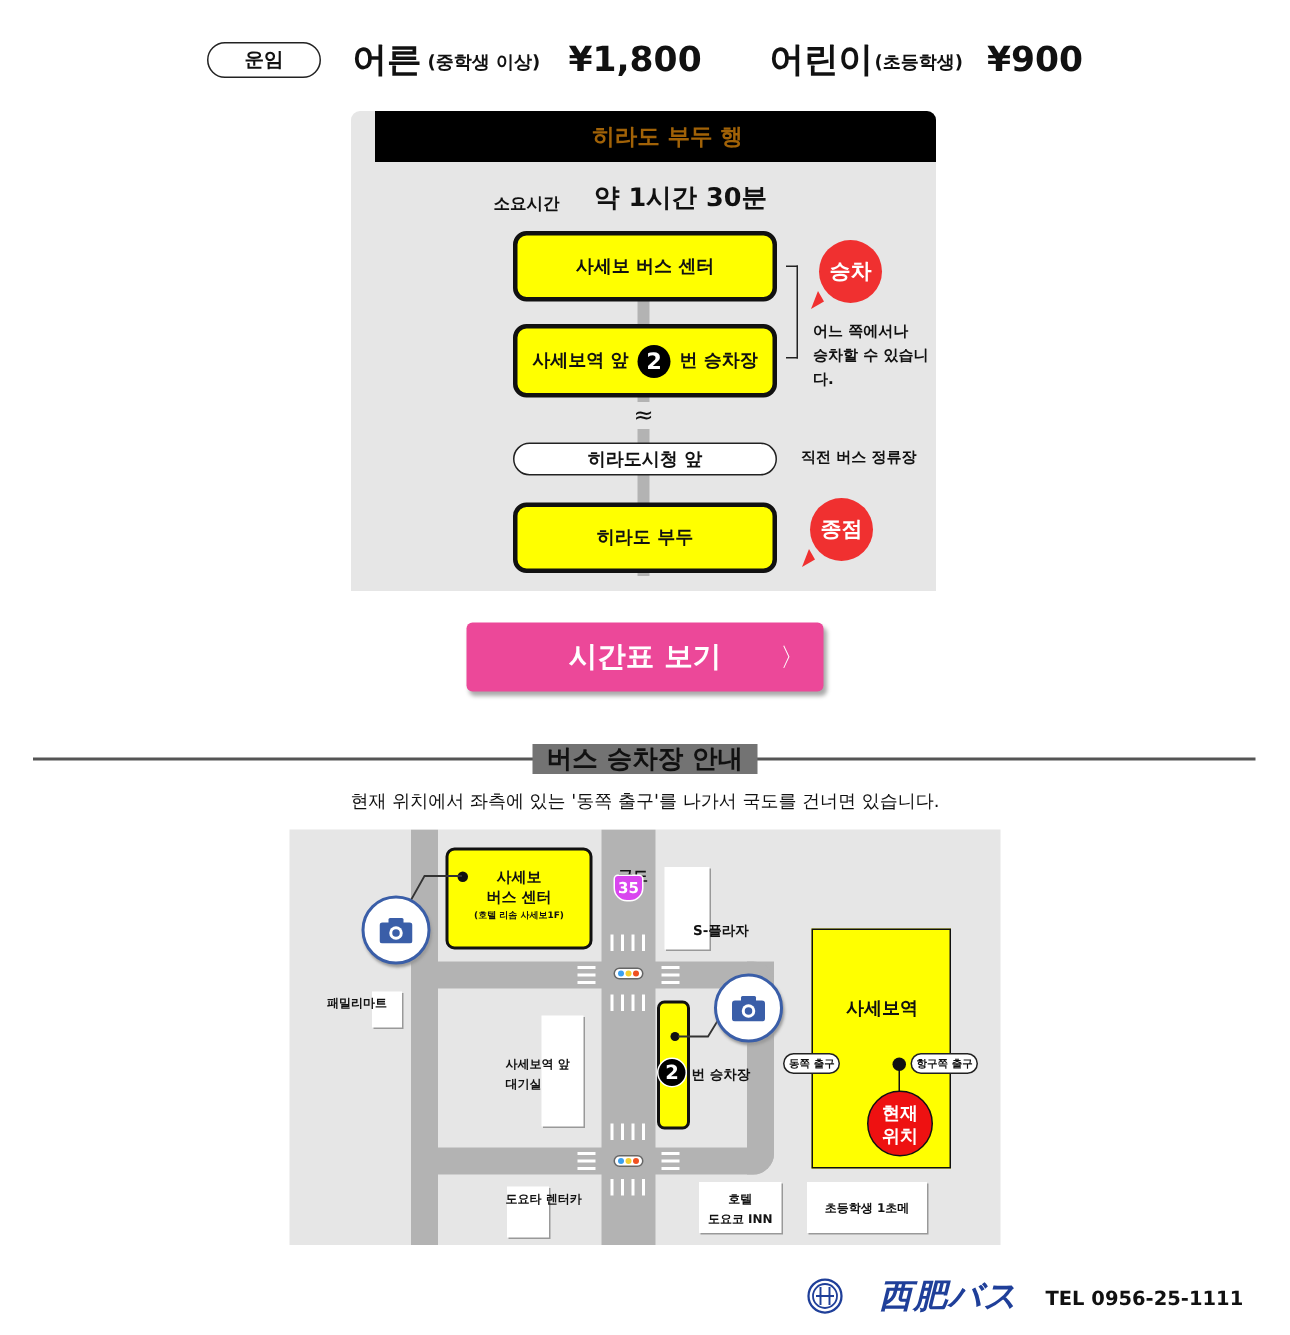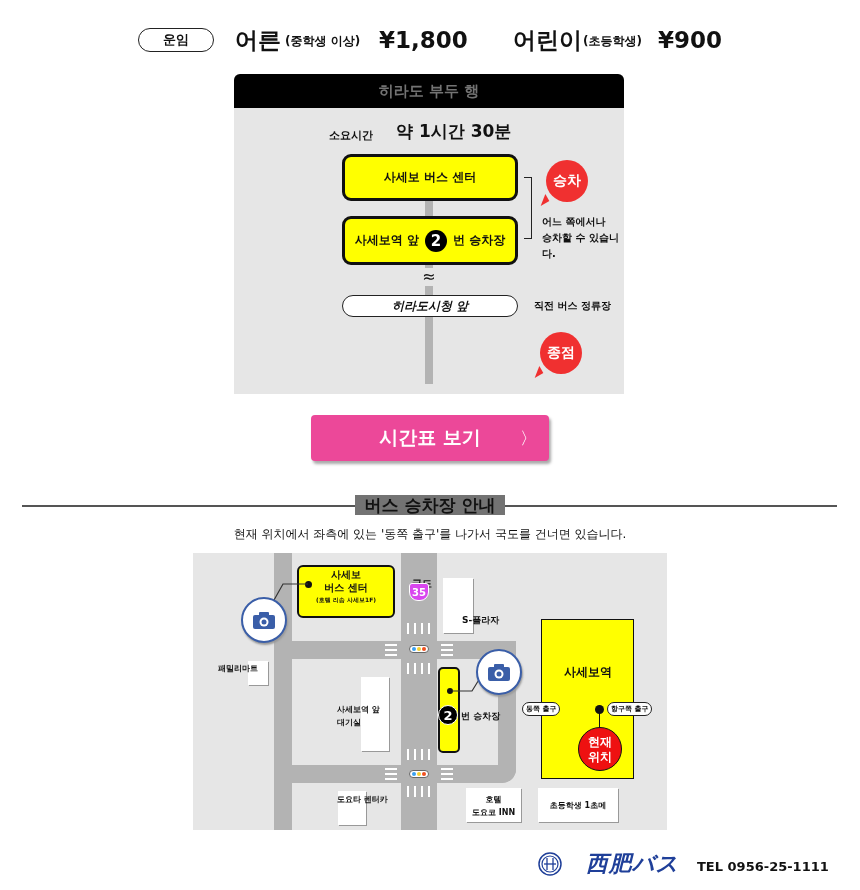--- a/index.html
+++ b/index.html
@@ -8,21 +8,21 @@
   .abs { position: absolute; }
 
   
   .fare-pill { left: 138px; top: 28px; width: 76px; height: 24px; border: 1.5px solid #222; border-radius: 12px;
     font-size: 13px; font-weight: bold; display: flex; align-items: center; justify-content: center; background: #fff; }
   .fare-big { font-size: 23px; font-weight: bold; top: 26px; line-height: 28px; }
   .fare-small { font-size: 12px; font-weight: bold; top: 33px; line-height: 16px; }
 
   
   .panel { left: 234px; top: 74px; width: 390px; height: 320px; background: #e6e6e6; border-radius: 6px 6px 0 0; overflow: hidden; }
-  .panel-head { left: 0; top: 0; width: 390px; height: 34px; background: #000; color: #737373; font-weight: bold; font-size: 15px;
+  .panel-head { left: 16px; top: 0; width: 390px; height: 34px; background: #000; color: #a16207; font-weight: bold; font-size: 15px;
     display: flex; align-items: center; justify-content: center; }
   .dur-label { left: 95px; top: 54px; font-size: 11px; font-weight: bold; }
   .dur-value { left: 162px; top: 46px; font-size: 17px; font-weight: bold; }
   .trunk { left: 191px; top: 100px; width: 8px; height: 210px; background: #b3b3b3; }
   .stop-yellow { background: #ffff00; border: 3px solid #111; border-radius: 9px; display: flex; align-items: center; justify-content: center;
     font-size: 12px; font-weight: bold; }
   .stop-white { background: #fff; border: 1.5px solid #222; border-radius: 12px; display: flex; align-items: center; justify-content: center;
     font-size: 12px; font-weight: bold; }
   .num-circle { display: inline-flex; width: 22px; height: 22px; border-radius: 50%; background: #000; color: #fff; font-size: 15px;
     font-weight: bold; align-items: center; justify-content: center; margin: 0 6px; }
@@ -100,25 +100,28 @@
   </div>
   <div class="abs bubble-tail" style="left:304px; top:122px; transform:rotate(-30deg);"></div>
 
   <div class="abs side-note" style="left:308px; top:140px;">
     <div>어느 쪽에서나</div>
     <div>승차할 수 있습니다.</div>
   </div>
 
   <div class="abs" style="left:182px; top:194px; width:26px; height:18px; background:#e6e6e6; text-align:center; font-size:16px; line-height:18px;">≈</div>
 
-  <div class="abs stop-white" style="left:108px; top:221px; width:176px; height:22px;font-style:italic;">
+  <div class="abs stop-white" style="left:108px; top:221px; width:176px; height:22px;">
     <span>히라도시청 앞</span>
   </div>
   <div class="abs side-note" style="left:300px; top:224px;">직전 버스 정류장</div>
 
+  <div class="abs stop-yellow" style="left:108px; top:261px; width:176px; height:47px;">
+    <span>히라도 부두</span>
+  </div>
   <div class="abs bubble" style="left:306px; top:258px;">
     <span>종점</span>
   </div>
   <div class="abs bubble-tail" style="left:298px; top:294px; transform:rotate(-30deg);"></div>
 </div>
 
 <div class="abs tt-btn">
   <span>시간표 보기</span>
   <span class="abs tt-arrow">〉</span>
 </div>
@@ -186,21 +189,21 @@
       <b style="background:#3aa0f0"></b>
       <b style="background:#f5d030"></b>
       <b style="background:#f05020"></b>
     </div>
   <div class="signal" style="left:216px; top:217px;">
       <b style="background:#3aa0f0"></b>
       <b style="background:#f5d030"></b>
       <b style="background:#f05020"></b>
     </div>
 
-  <div class="abs" style="left:104px; top:12px; width:98px; height:53px; background:#ffff00; border:2.5px solid #111; border-radius:6px; text-align:center; padding-top:1px;">
+  <div class="abs" style="left:104px; top:12px; width:98px; height:68px; background:#ffff00; border:2.5px solid #111; border-radius:6px; text-align:center; padding-top:12px;">
     <div style="font-size:10px; font-weight:bold; line-height:13px;">사세보</div>
     <div style="font-size:10px; font-weight:bold; line-height:13px;">버스 센터</div>
     <div style="font-size:6px; font-weight:bold; line-height:12px;">(호텔 리솜 사세보1F)</div>
   </div>
   <div class="abs" style="left:112px; top:28px; width:7px; height:7px; border-radius:50%; background:#111;"></div>
   <svg class="abs" style="left:62px; top:30px;" width="54" height="34">
     <polyline points="53,1 28,1 10,33" fill="none" stroke="#333" stroke-width="1.2"></polyline>
   </svg>
   <div class="cam" style="left:48px; top:44px;">
     <svg width="22" height="18" viewBox="0 0 22 18">

